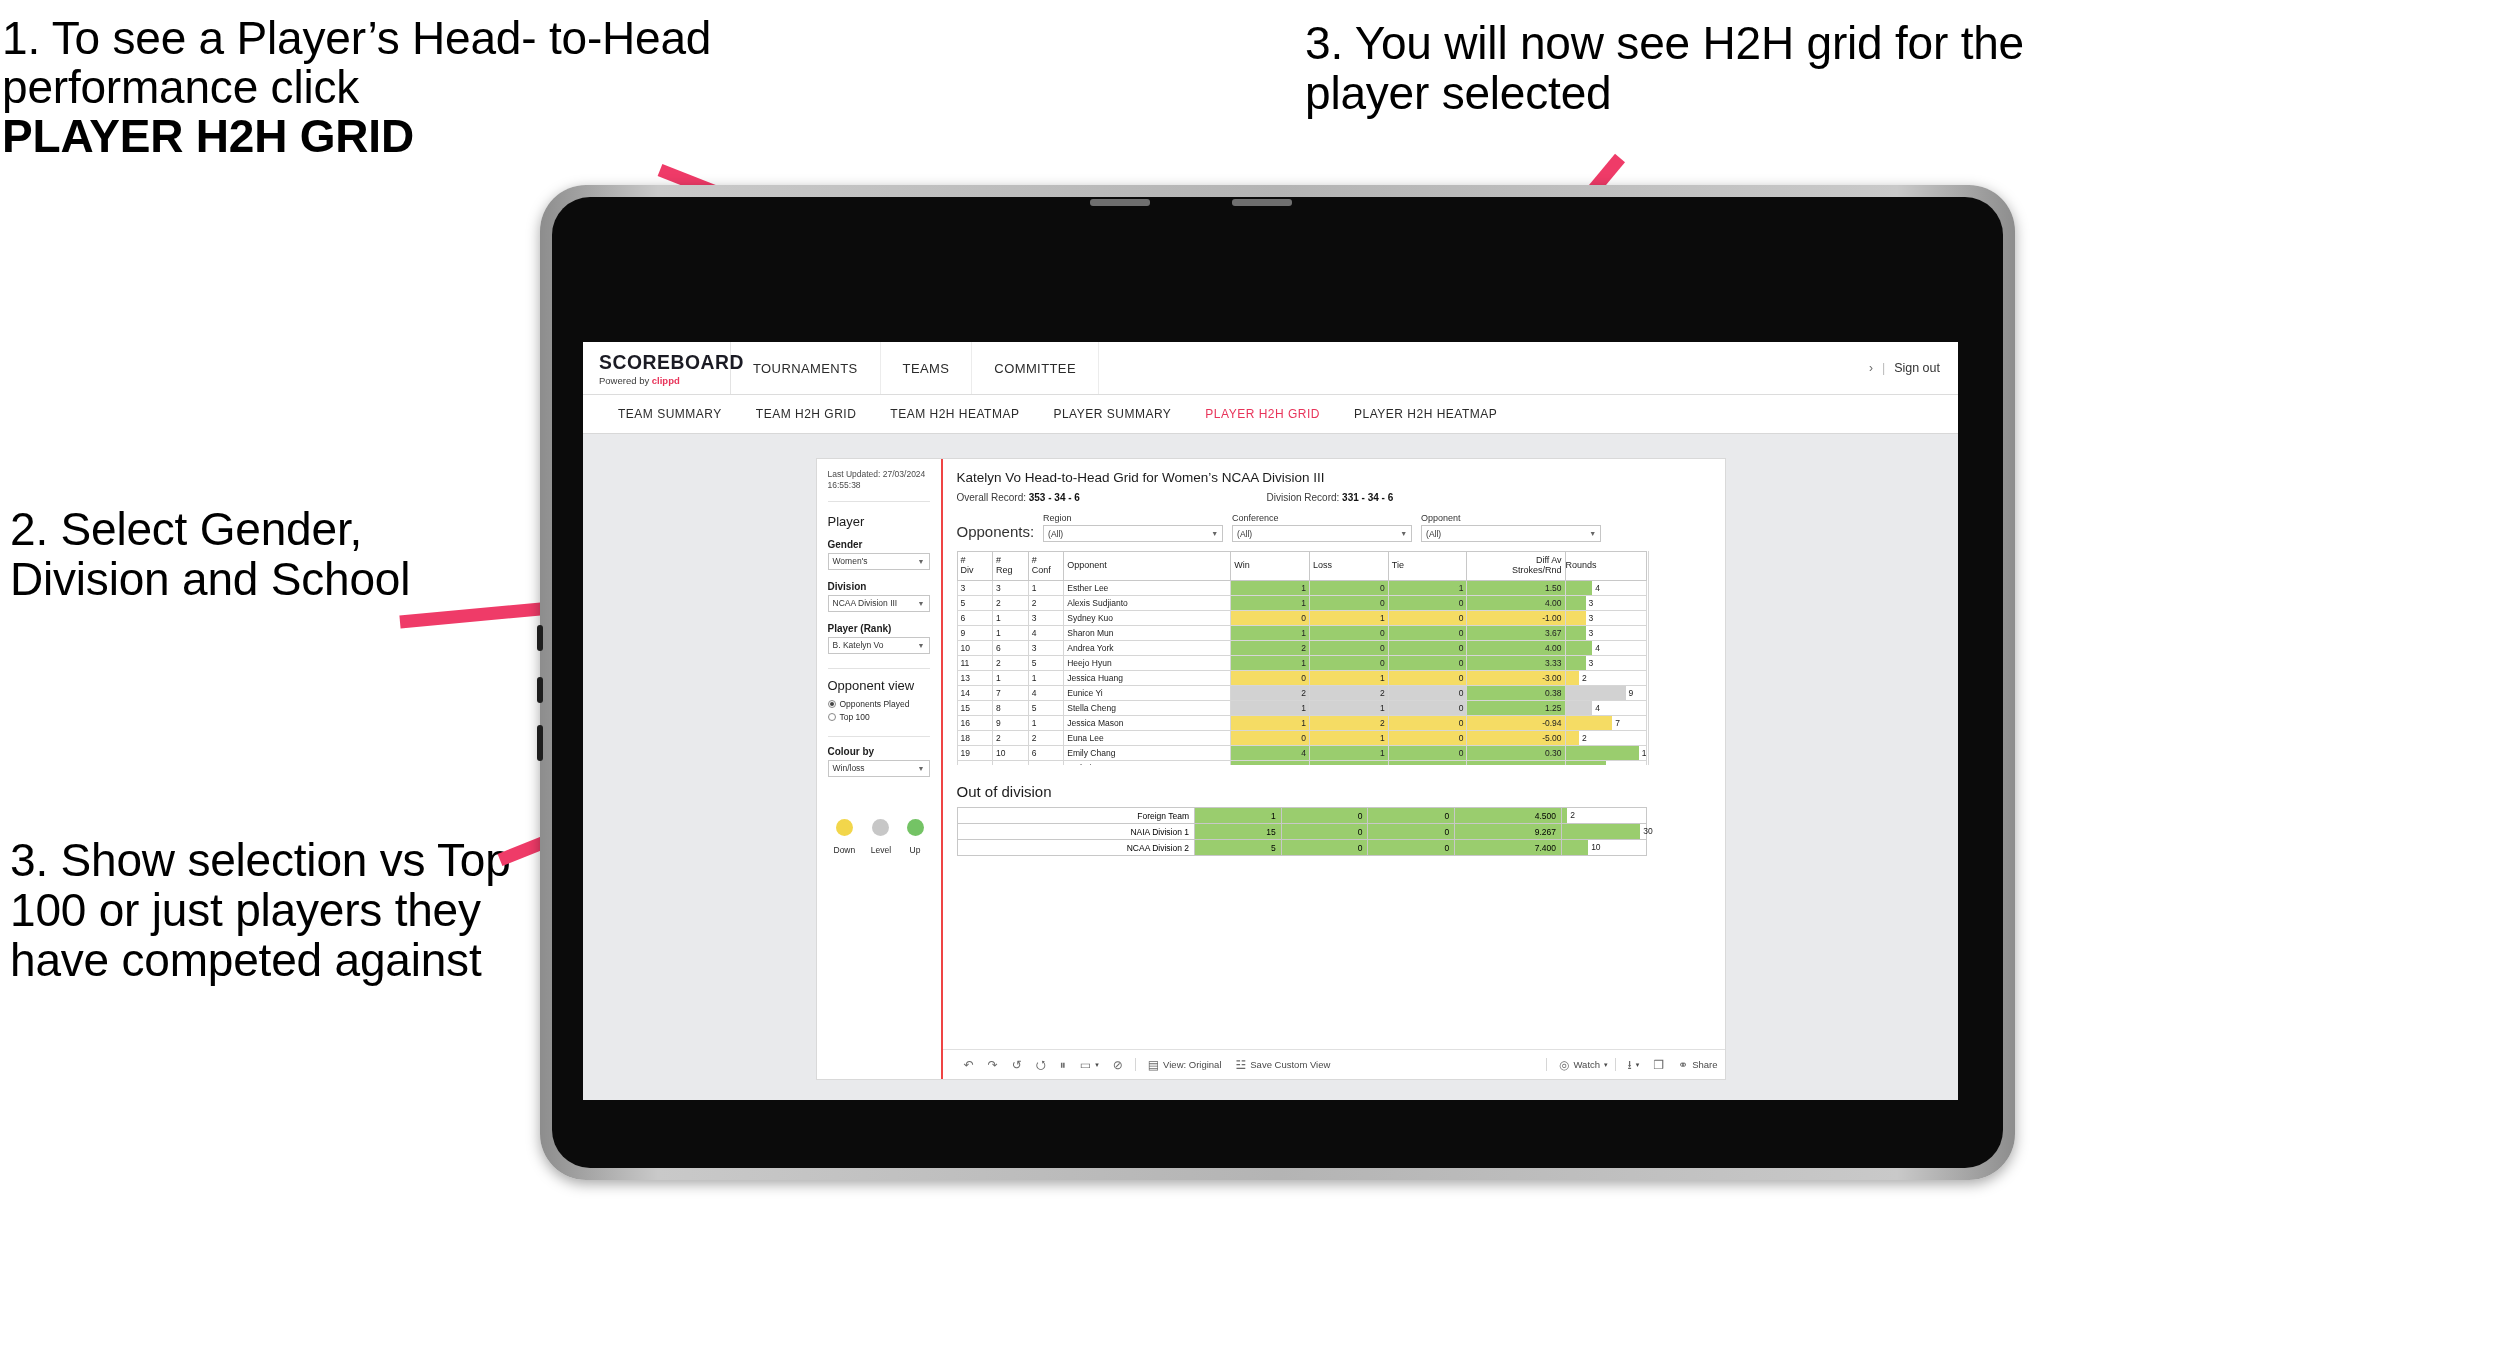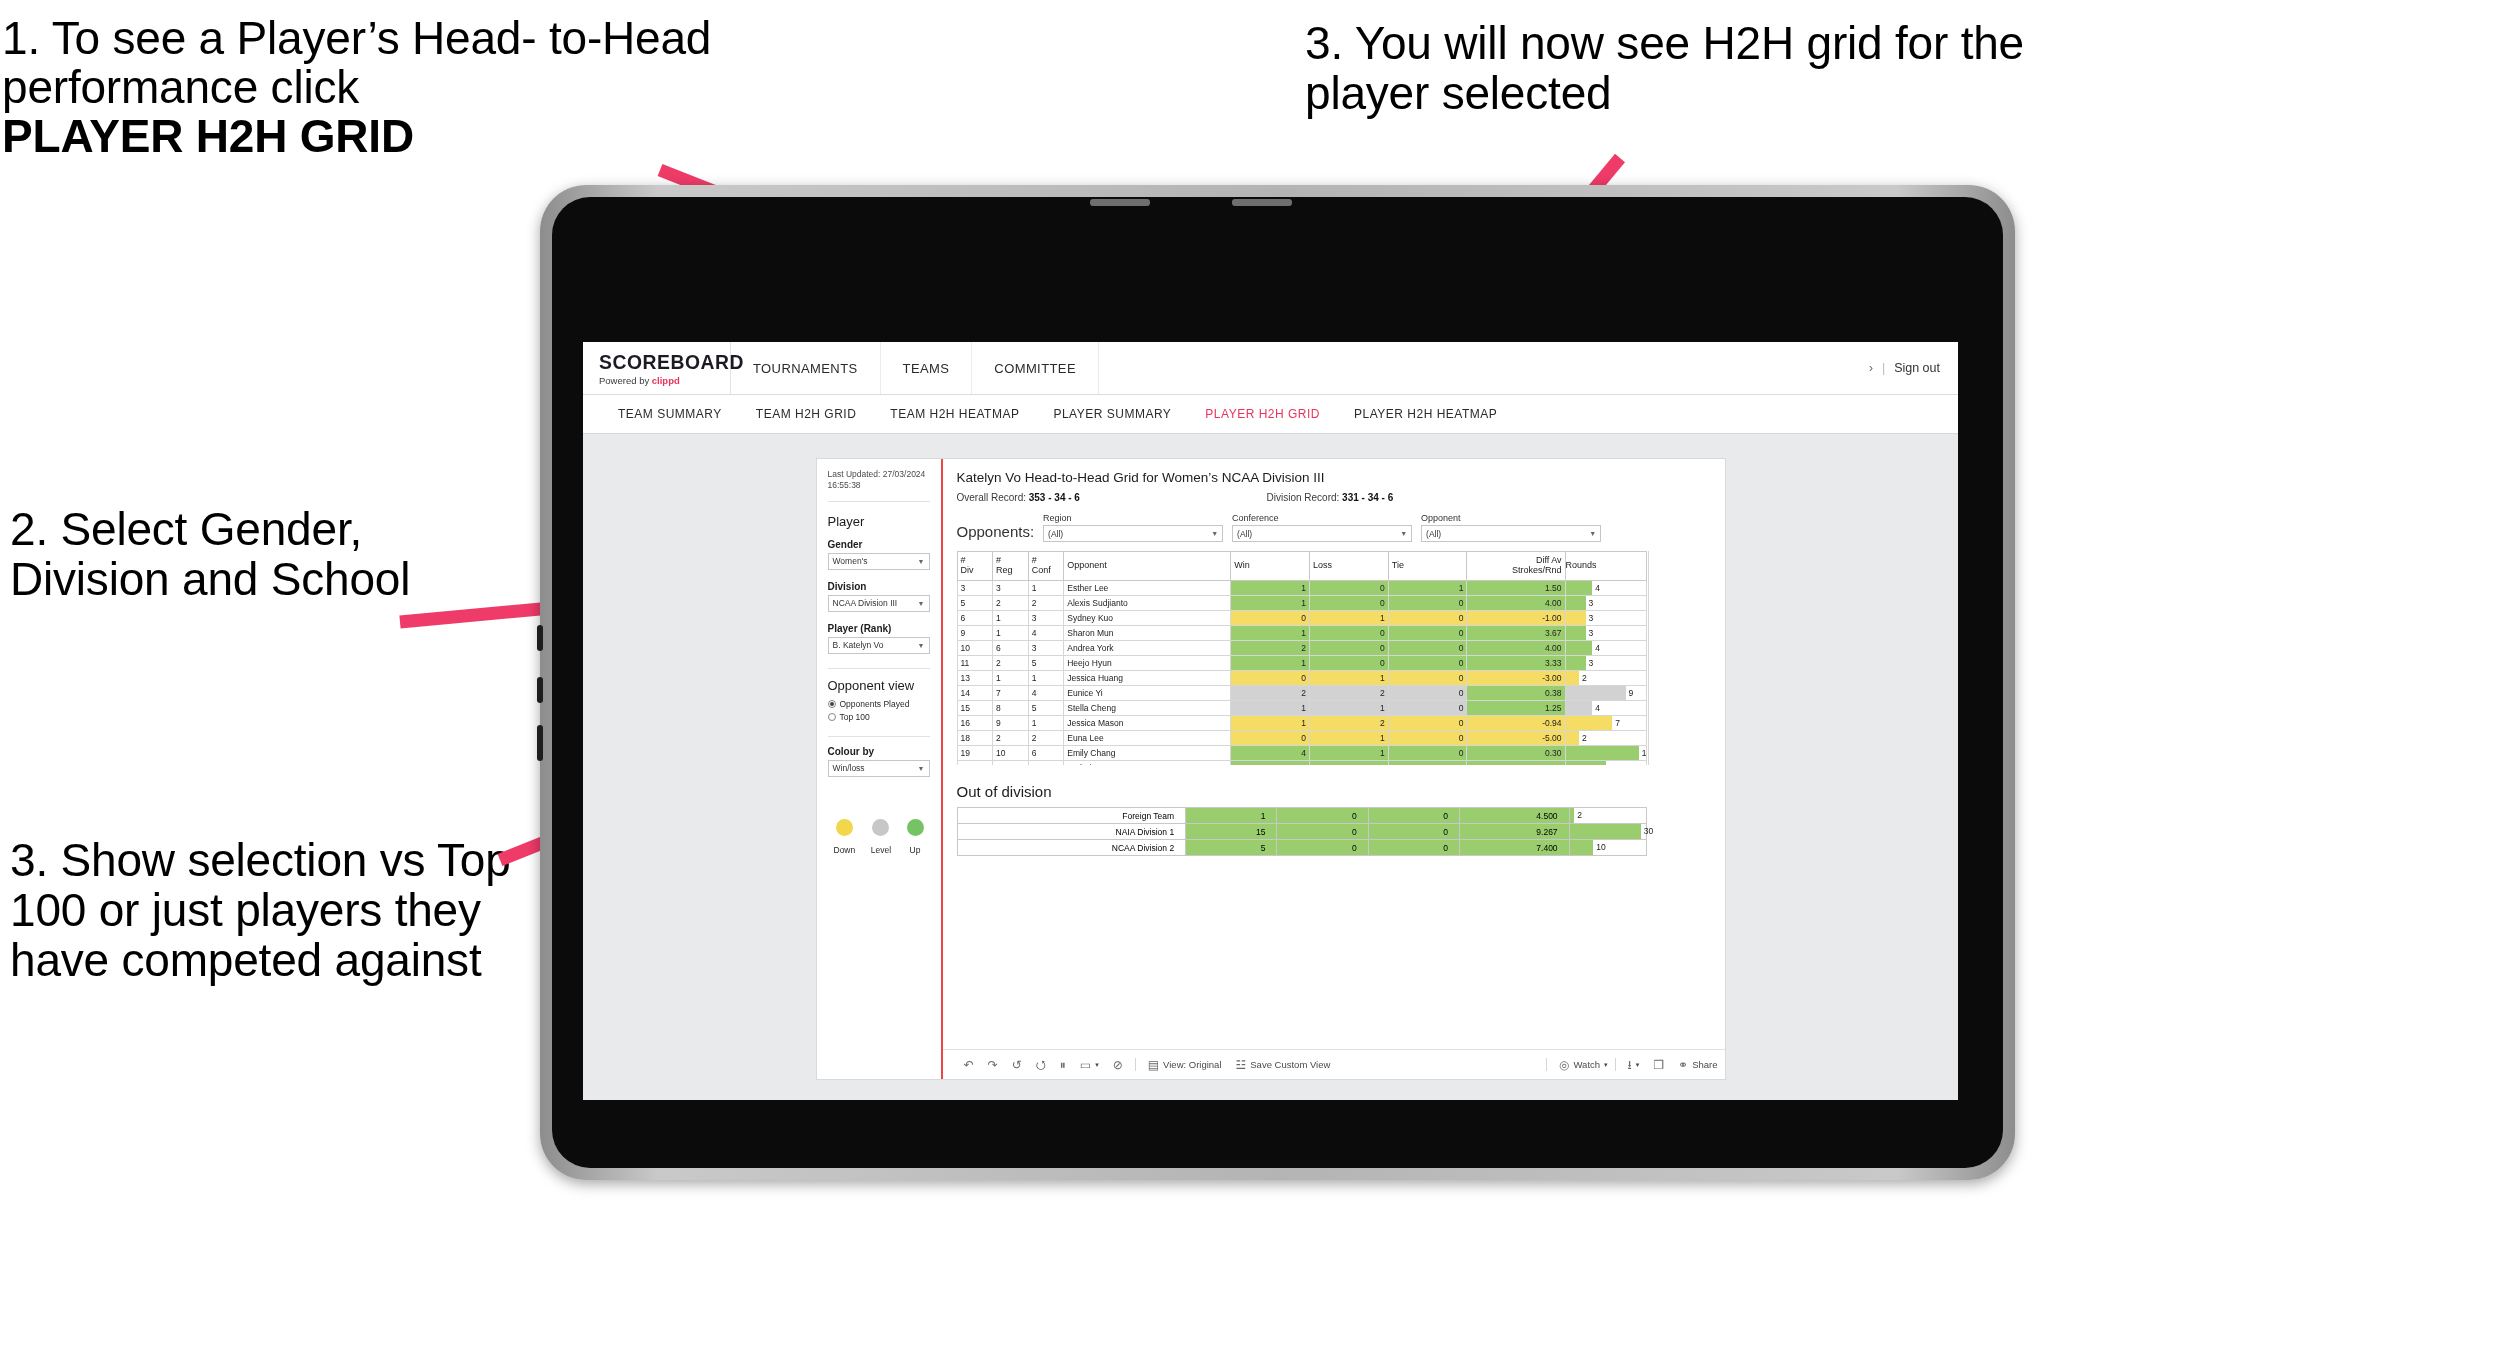--- a/index.html
+++ b/index.html
@@ -100,21 +100,21 @@
   .c-diff{width:84px;text-align:right;}
   .c-rounds{width:74px;text-align:left;padding:0 !important;}
   td.num{text-align:right;}
   .bar-wrap{position:relative;height:14px;width:100%;}
   .bar{position:absolute;left:0;top:0;height:14px;}
   .bar-val{position:absolute;top:0;height:14px;line-height:14px;font-size:8.5px;color:#222;padding-left:3px;}
   #gridclip{height:214px;overflow:hidden;position:relative;border-right:1px solid #d6d6d6;width:691px;}
 
   #oodtitle{font-size:15px;color:#1c1c1c;margin:18px 0 7px 0;}
   table.ood{border-collapse:collapse;table-layout:fixed;width:690px;font-size:8.5px;}
-  table.ood td{border:1px solid #c8c8c8;height:15px;padding:0 11px;vertical-align:middle;}
+  table.ood td{border:1px solid #c8c8c8;height:15px;padding:0 5px;vertical-align:middle;}
   .ood-name{width:200px;text-align:right;}
 
   
   #vtoolbar{position:absolute;left:0;right:0;bottom:0;height:30px;border-top:1px solid #e0e0e0;
     display:flex;align-items:center;gap:0;padding-left:14px;box-sizing:border-box;
     font-size:9.5px;color:#4a4a4a;}
   #vtoolbar .tbi{display:flex;align-items:center;gap:4px;padding:0 7px;cursor:pointer;}
   #vtoolbar .vsep{width:1px;height:13px;background:#d6d6d6;margin:0 5px;}
   #vtoolbar .spacer{flex:1;}
   .gl{font-size:12px;color:#6a6a6a;line-height:1;}

